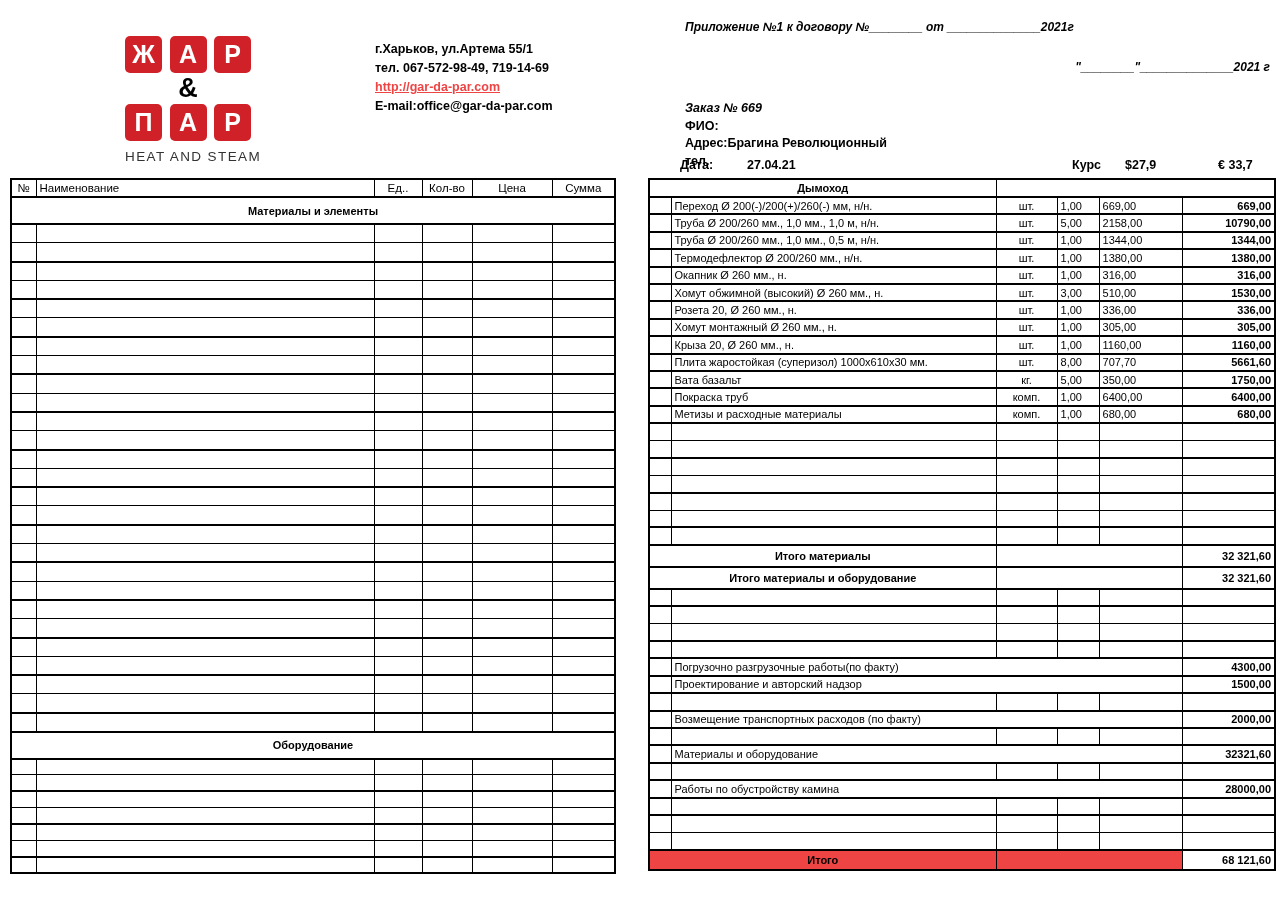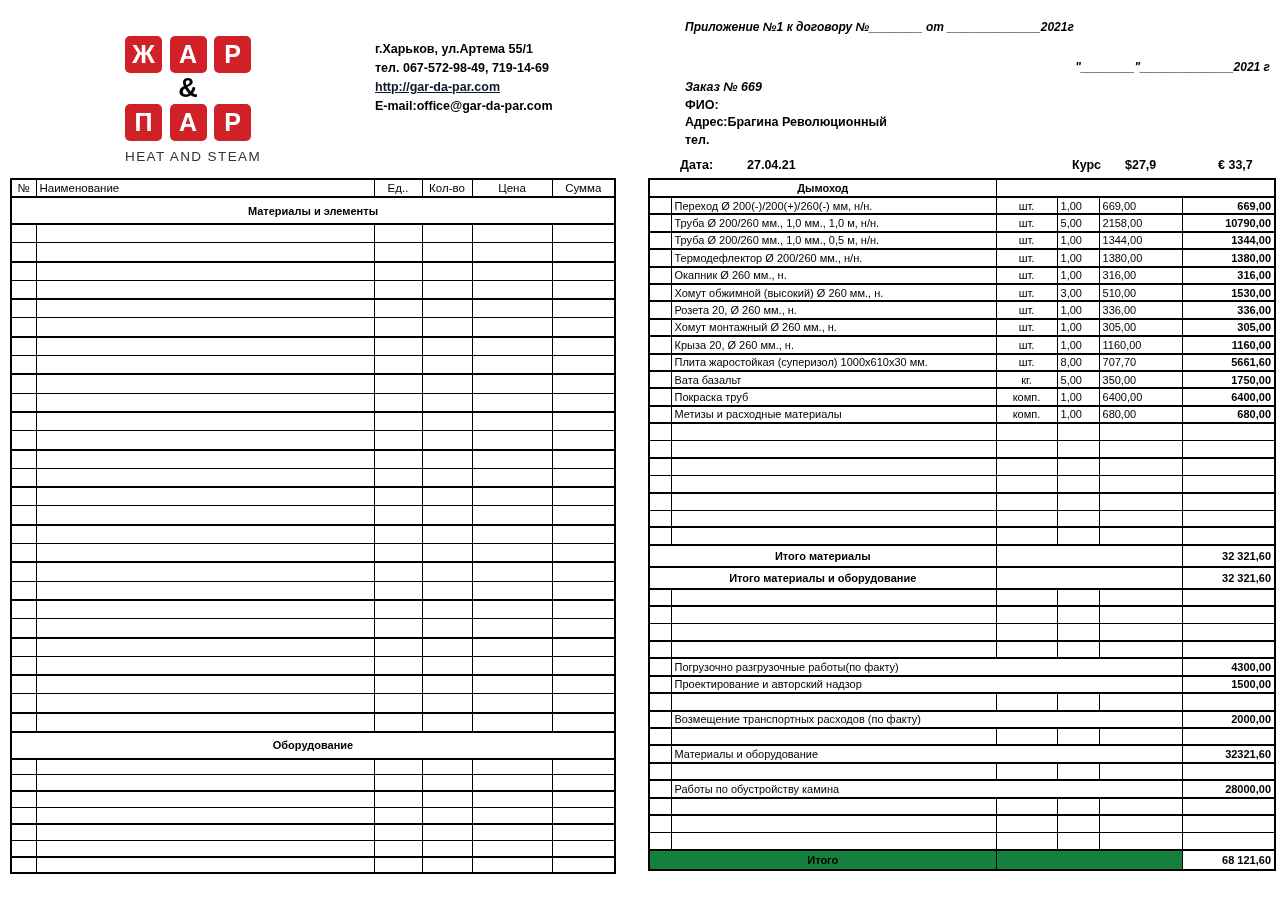--- a/index.html
+++ b/index.html
@@ -18,25 +18,25 @@
     display:flex; align-items:center; justify-content:center;
   }
   .amp { text-align:center; font-size:27px; font-weight:bold; height:31px; line-height:31px; }
   .tagline {
     margin-top:8px; font-size:13.5px; letter-spacing:1.4px; color:#333;
     white-space:nowrap; text-align:center;
   }
 
   
   .contact { position:absolute; left:375px; top:40px; font-weight:bold; font-size:12.5px; line-height:19px; }
-  .contact a { color:#0f172a; text-decoration:underline; }
+  .contact a { color:#ef4444; text-decoration:underline; }
   .appendix { position:absolute; left:685px; top:20px; font-size:12px; font-weight:bold; font-style:italic; }
   .blank-date { position:absolute; left:1030px; top:60px; width:240px; text-align:right; font-size:12px; font-weight:bold; font-style:italic; }
   .order-block { position:absolute; left:685px; top:79px; font-weight:bold; font-size:12.5px; line-height:17.5px; }
-  .order-block .it { font-style:italic; }
+  .order-block .it { font-style:italic;margin-top:21px; }
   .daterow span { position:absolute; top:158px; font-weight:bold; font-size:12.5px; }
   .d-label { left:680px; } .d-value { left:747px; }
   .k-label { left:1072px; } .k-usd { left:1125px; } .k-eur { left:1218px; }
 
   
   table { border-collapse:collapse; table-layout:fixed; border:2px solid #000; }
   td, th {
     border:1px solid #000; font-size:11px; padding:0 3px;
     overflow:hidden; white-space:nowrap; font-weight:normal;
   }
@@ -50,21 +50,21 @@
   tr.lsec td, td.sec { text-align:center; font-weight:bold; }
   tr.lsec td { height:27px; border-top-width:2px; border-bottom-width:2px; }
   tr.empty.hb td { border-bottom-width:2px; }
 
   .rt tr td { height:17.4px; }
   .rt tr.sec-row td { height:18px; border-top-width:2px; border-bottom-width:2px; }
   .rt tr.item td { border-bottom-width:2px; }
   .rt tr.total td { height:22px; border-top-width:2px; border-bottom-width:2px; }
   .rt tr.service td { border-top-width:2px; border-bottom-width:2px; }
   .rt tr.grand td { height:20px; border-top-width:2px; border-bottom-width:2px; }
-  .rt td.gray { background:#15803d; }
+  .rt td.gray { background:#ef4444; }
 
   td.unit { text-align:center;margin-top:32px; }
   td.r { }
   td.sum { text-align:right; font-weight:bold; }
   td.name { text-align:left; }
 </style>
 </head>
 <body>
 
 <div class="page">

